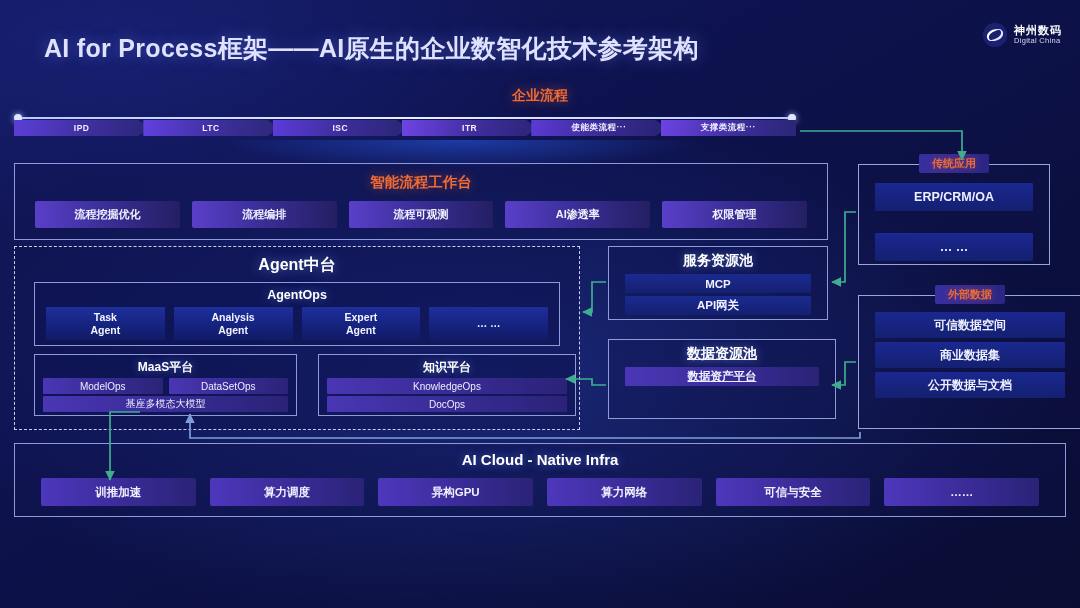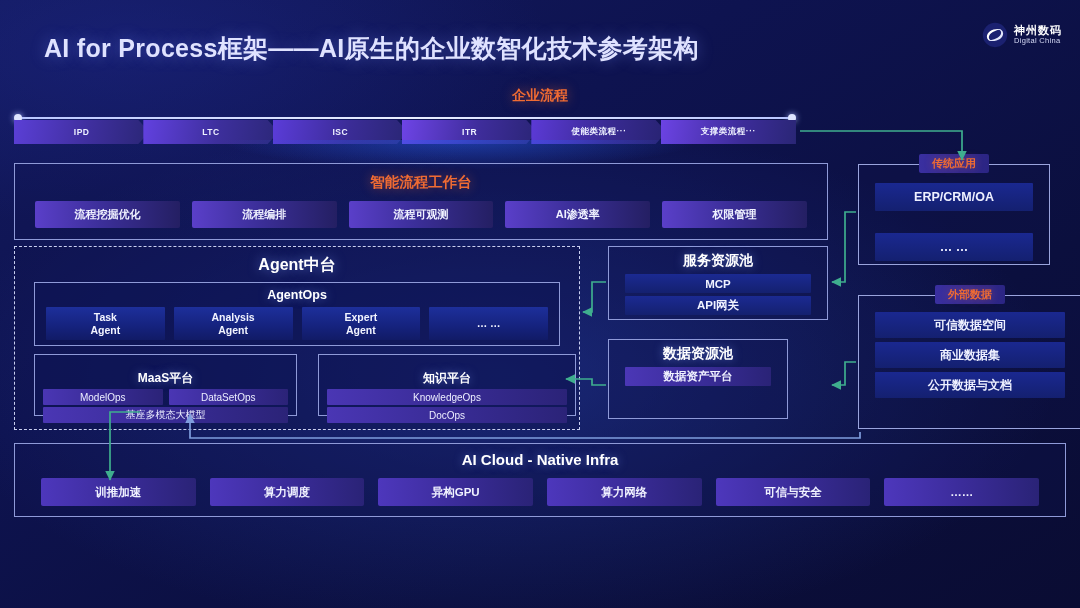--- a/index.html
+++ b/index.html
@@ -49,21 +49,21 @@
     background: #dfe6ff; box-shadow: 0 0 6px #aab8ff;
   }
   .proc-rail .dot.l { left: 0; }
   .proc-rail .dot.r { right: 0; }
 
   .chev-row {
     position: absolute; left: 14px; top: 120px; width: 782px; height: 24px;
     display: flex;
   }
   .chev {
-    position: relative; flex: 1; height: 24px;
+    position: relative; flex: 1; height: 16px;
     display: flex; align-items: center; justify-content: center;
     font-size: 8.5px; font-weight: 700; color: #eef1ff; letter-spacing: .5px;
     clip-path: polygon(0 0, calc(100% - 11px) 0, 100% 50%, calc(100% - 11px) 100%, 0 100%);
     margin-right: -6px;
   }
   .chev:last-child { clip-path: polygon(0 0, 100% 0, 100% 100%, 0 100%); margin-right: 0; }
   .chev::before {
     content:""; position: absolute; inset: 0; z-index: 0;
     clip-path: inherit;
   }
@@ -114,33 +114,33 @@
   .ops-row { display: flex; gap: 9px; padding: 5px 11px 0 11px; }
   .agent-cell {
     flex: 1; height: 33px; display: flex; flex-direction: column;
     align-items: center; justify-content: center; line-height: 1.15;
     font-size: 10.5px; font-weight: 600; color: #f2f4ff;
     background: linear-gradient(180deg,#1d2f9b 0%, #15227d 60%, #111b66 100%);
     border-radius: 1px;
   }
   #maas { position: absolute; left: 19px; top: 107px; width: 263px; height: 62px; }
   #kplat { position: absolute; left: 303px; top: 107px; width: 258px; height: 62px; }
-  #maas .panel-hd, #kplat .panel-hd { margin-top: 15px; font-size: 12px; }
+  #maas .panel-hd, #kplat .panel-hd { margin-top: 4px; font-size: 12px; }
   .mini-row { display: flex; gap: 6px; padding: 2px 8px 0 8px; }
   .mini {
     flex: 1; height: 16px; display: flex; align-items: center; justify-content: center;
     font-size: 10px; font-weight: 400; color: #eceeff;
     background: linear-gradient(90deg,#4a36b4 0%, #392c96 50%, #2b2378 100%);
     border-radius: 1px;
   }
   .mini.wide { width: 100%; }
 
   
   #svc-pool { left: 608px; top: 246px; width: 220px; height: 74px; }
-  #data-pool { left: 608px; top: 339px; width: 180px; height: 80px; }
+  #data-pool { left: 608px; top: 339px; width: 228px; height: 80px; text-decoration: underline; }
   #svc-pool .panel-hd, #data-pool .panel-hd { margin-top: 5px; font-size: 14px; }
   .pool-row { padding: 4px 16px 0 16px; display: flex; flex-direction: column; gap: 3px; }
   .pool-item {
     height: 19px; display: flex; align-items: center; justify-content: center;
     font-size: 11.5px; font-weight: 600; color: #f0f2ff; border-radius: 1px;
   }
   .pool-item.blue { background: linear-gradient(180deg,#1b2a92 0%, #14206f 100%); }
   .pool-item.purple { background: linear-gradient(90deg,#4b37b6 0%, #392c97 55%, #2a2377 100%); }
 
   

